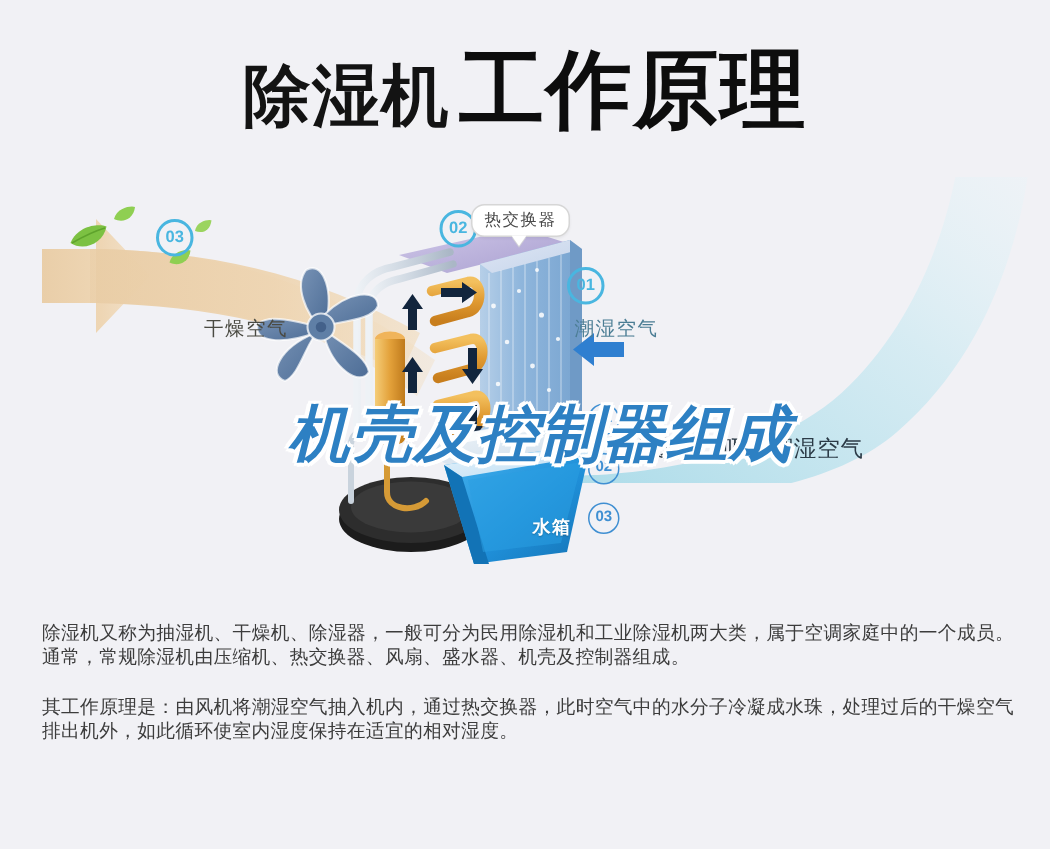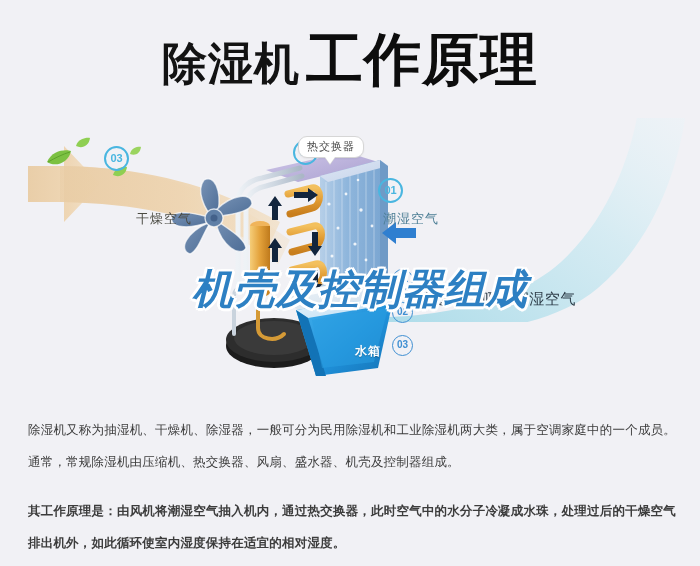--- a/index.html
+++ b/index.html
@@ -148,21 +148,21 @@
     color: #3c4a52;
     letter-spacing: 1px;
     white-space: nowrap;
   }
   .lbl-dry { left: 112px; top: 92px; color: #4a4a42; margin-left: 24px; }
   .lbl-humid { left: 383px; top: 92px; color: #4b7d94; text-align: right; }
 
   
   .callout {
     position: absolute;
-    left: 298px;
+    left: 314px;
     top: 18px;
     padding: 2px 8px 3px;
     background: #ffffff;
     border: 1px solid #d6d6d6;
     border-radius: 9px;
     font-size: 11px;
     color: #4a4a4a;
     letter-spacing: 1px;
     white-space: nowrap;
     box-shadow: 0 1px 2px rgba(0,0,0,.06);
@@ -236,27 +236,27 @@
 
   
   .body-copy {
     position: absolute;
     left: 28px;
     top: 414px;
     width: 648px;
   }
   .para {
     font-size: 12.5px;
-    line-height: 32px;
+    line-height: 16px;
     color: #3c3c3c;
     letter-spacing: 0.2px;
     margin: 0 0 17px 0;
     text-align: justify;
   }
-  .para:last-child { margin-bottom: 0; font-weight: bold; }
+  .para:last-child { margin-bottom: 0; }
 </style>
 </head>
 <body>
 
 <div class="page">
 
   <div class="title-block">
     <span class="title-small">除湿机</span><span class="title-large">工作原理</span>
   </div>
 

